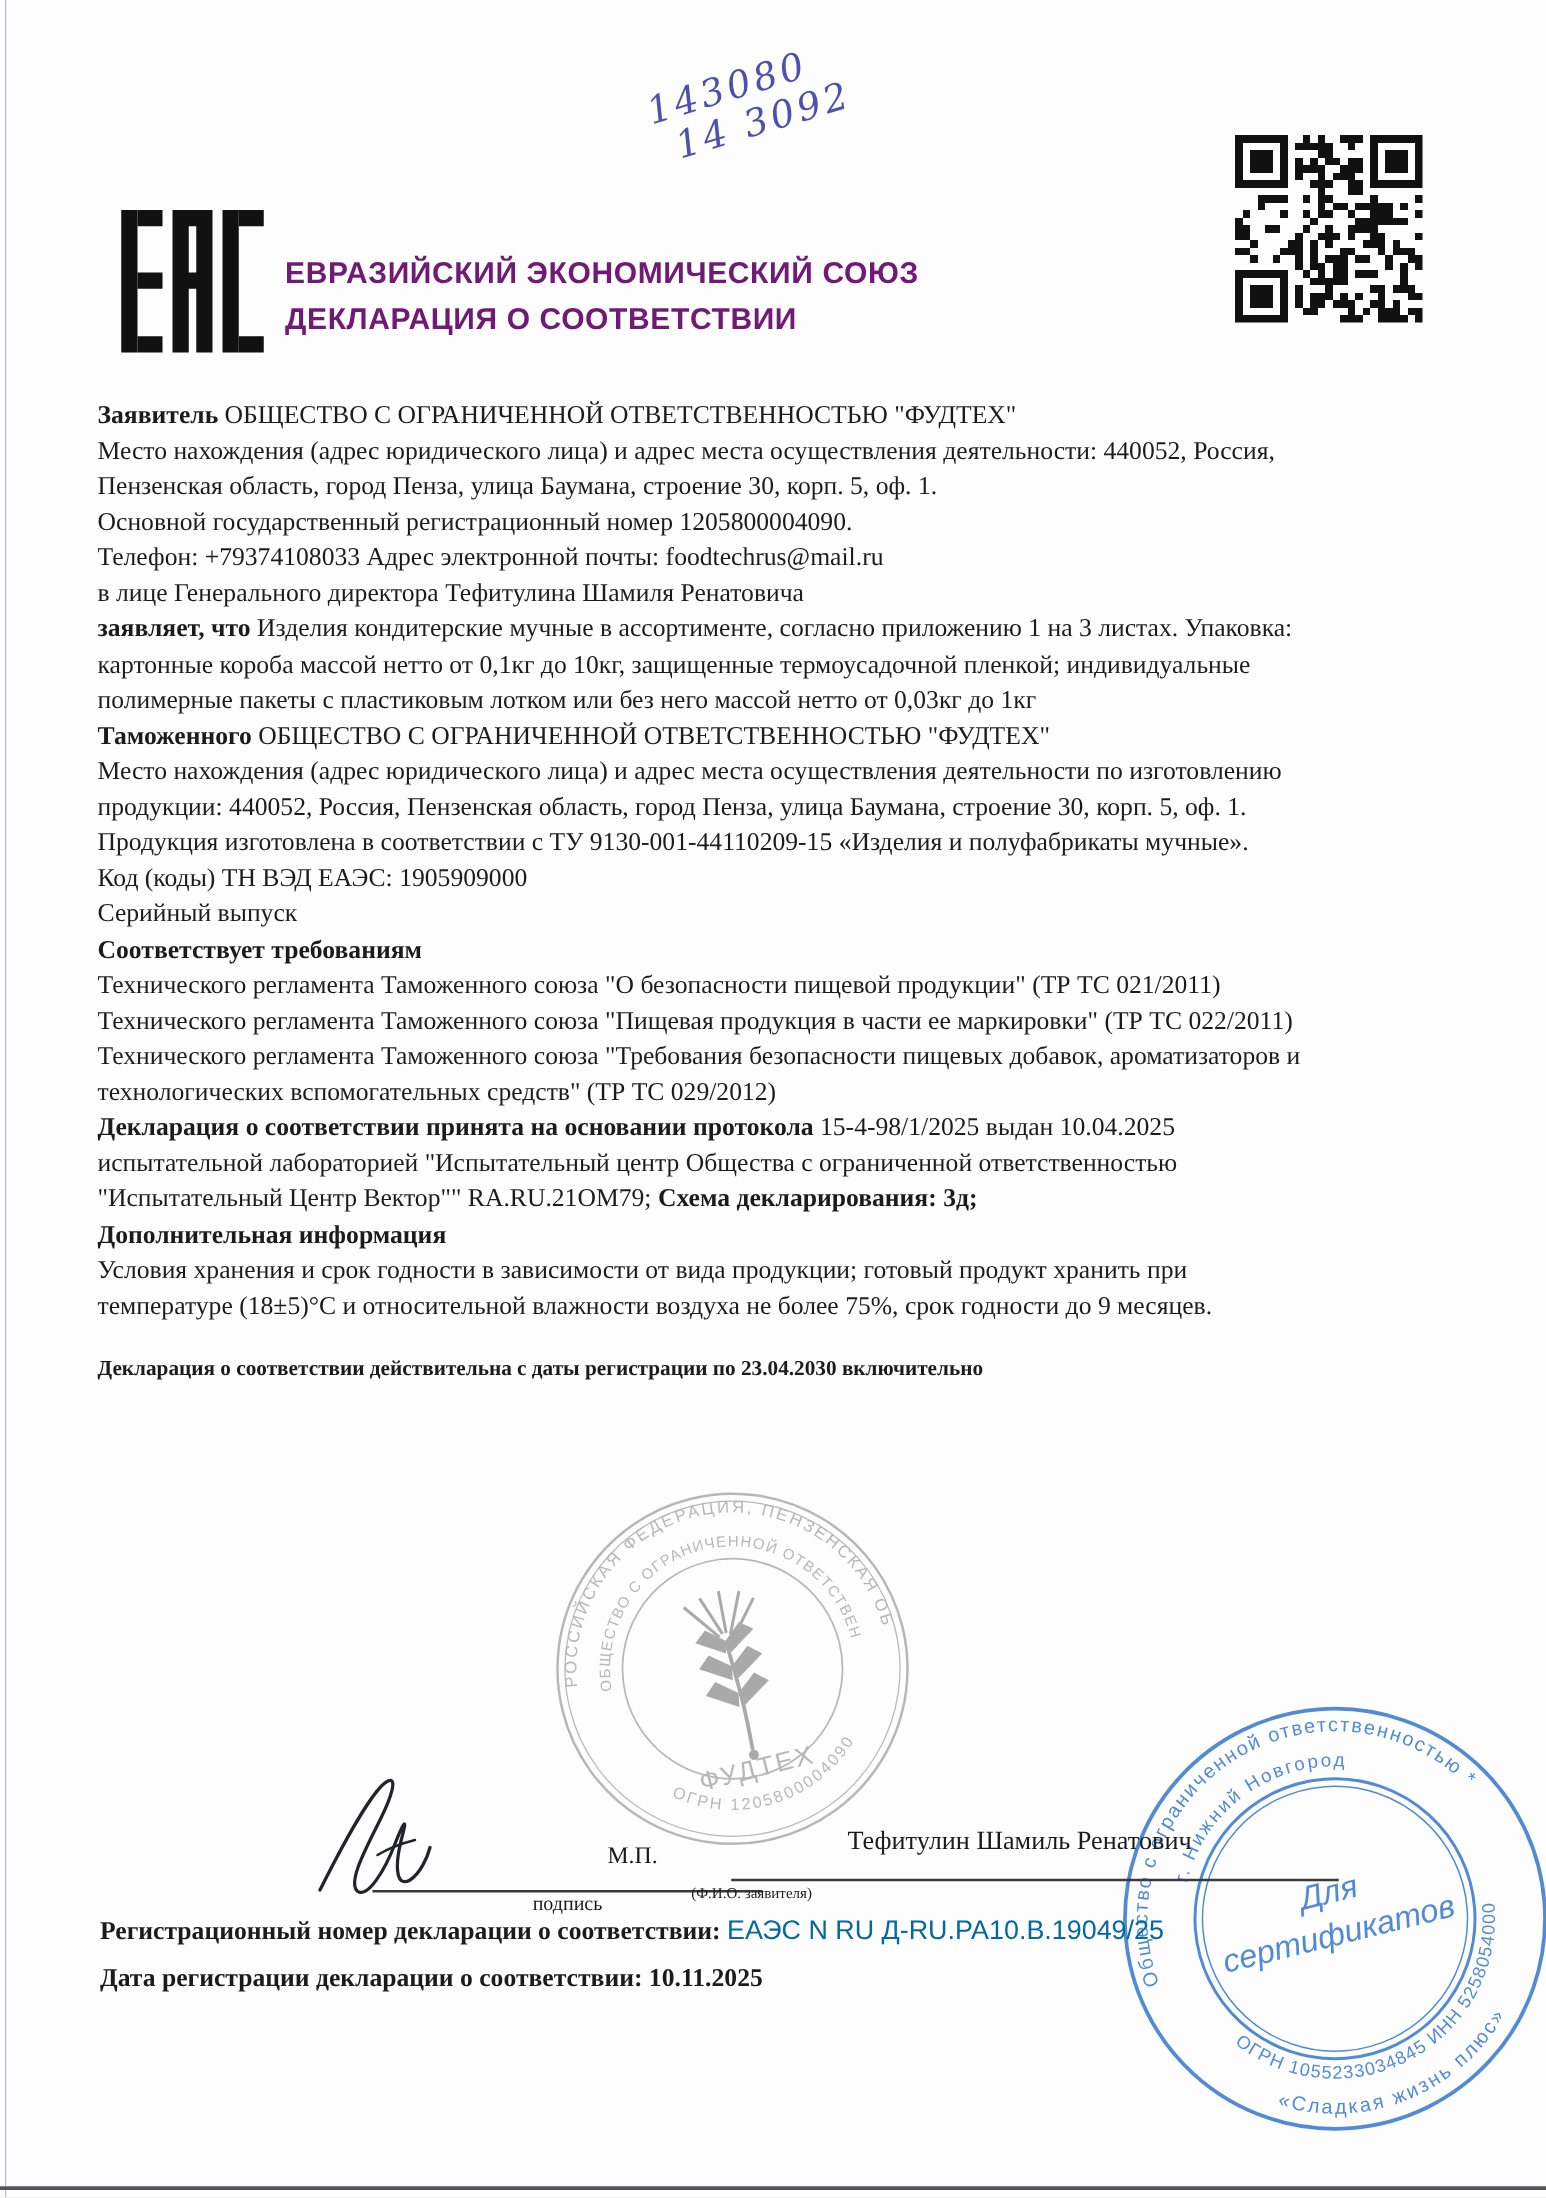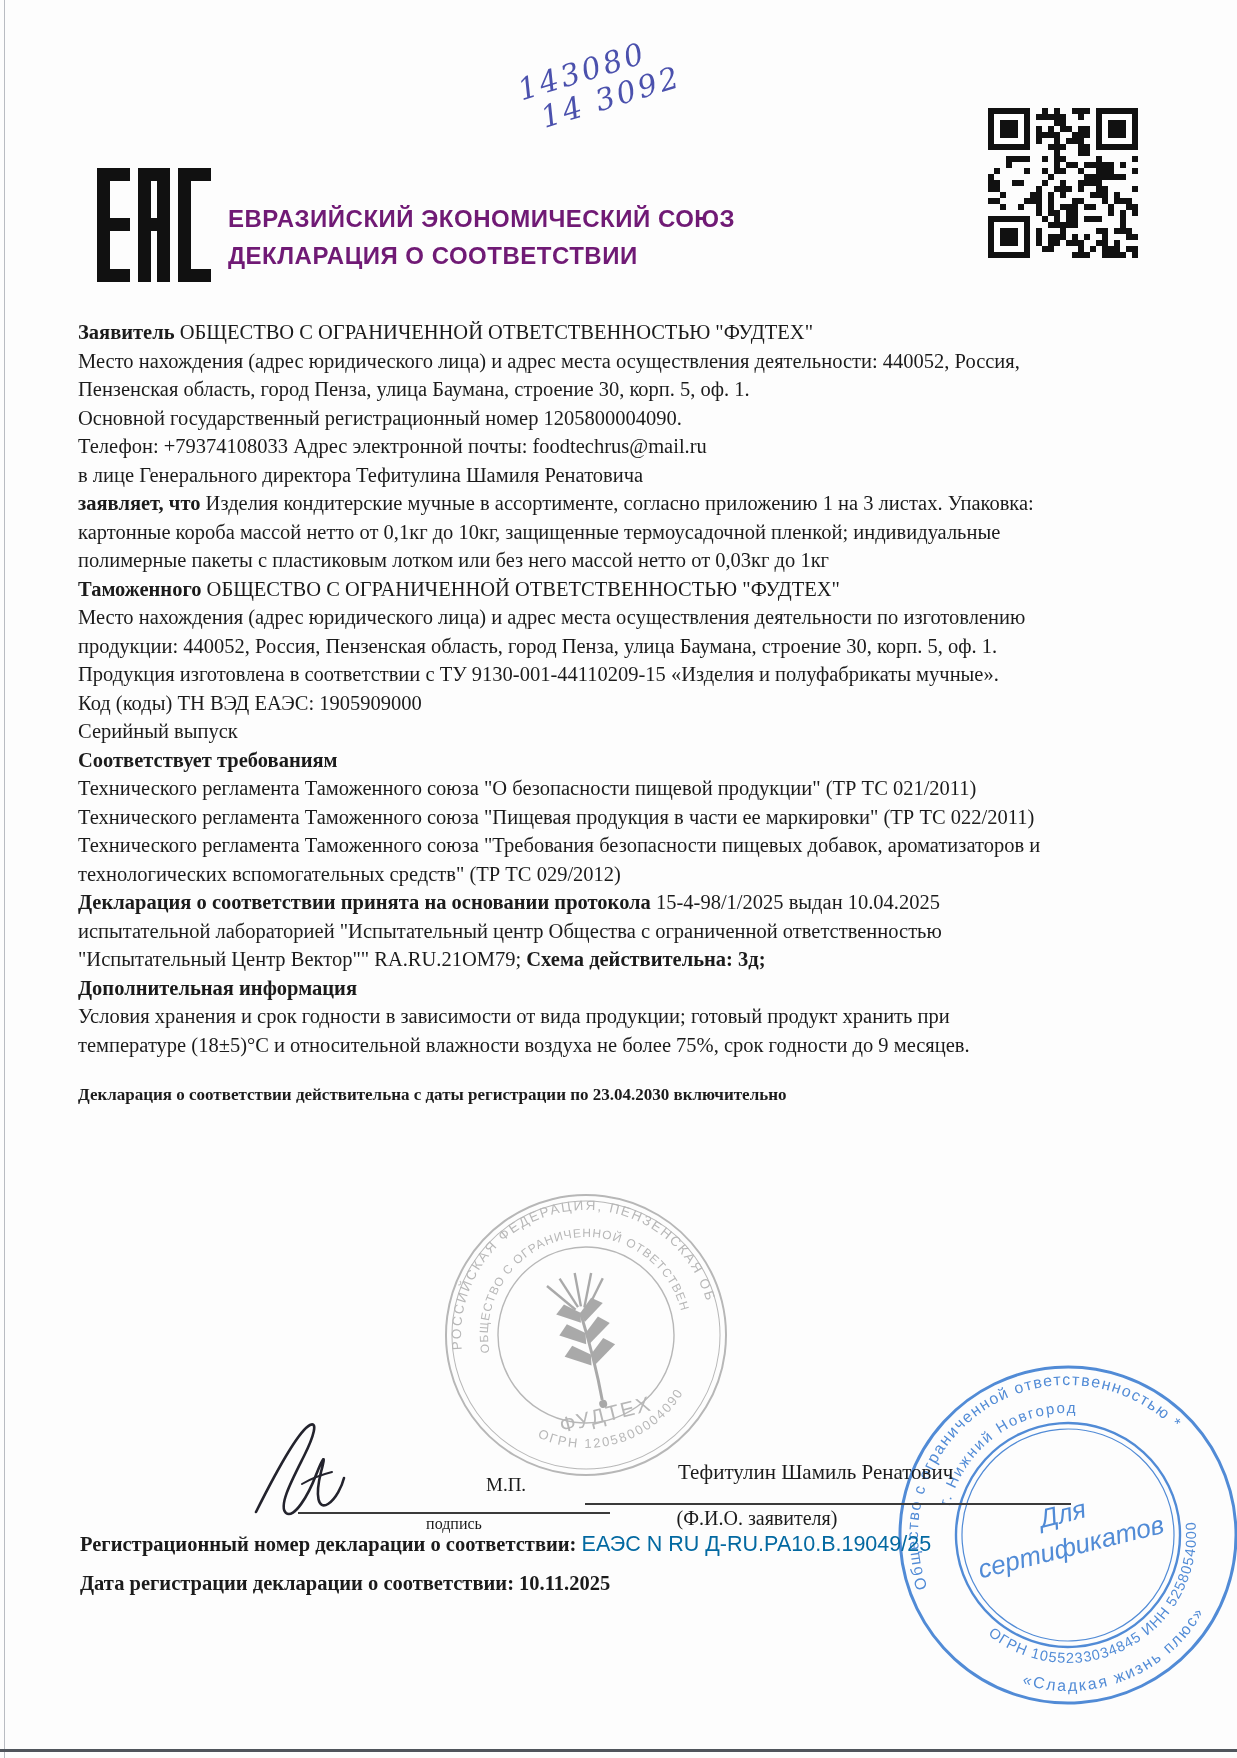--- a/index.html
+++ b/index.html
@@ -25,21 +25,21 @@
   .body-text .line{white-space:nowrap;font-size:20.5px;line-height:28.5px;height:28.5px;}
   .body-text .b{font-weight:bold;}
   .validity{position:absolute;left:78px;top:1085px;font-size:17px;font-weight:bold;white-space:nowrap;}
 
   
   .sig-line1{position:absolute;left:298px;top:1512px;width:312px;border-top:2px solid #3a3a3a;}
   .sig-caption{position:absolute;left:300px;top:1515px;width:308px;text-align:center;font-size:16px;}
   .mp{position:absolute;left:486px;top:1474px;font-size:19px;}
   .fio-name{position:absolute;left:678px;top:1460px;font-size:21px;white-space:nowrap;}
   .sig-line2{position:absolute;left:585px;top:1503px;width:486px;border-top:2px solid #3a3a3a;}
-  .fio-caption{position:absolute;left:587px;top:1507px;width:340px;text-align:center;font-size:20px;}
+  .fio-caption{position:absolute;left:553px;top:1507px;width:340px;text-align:left;font-size:12px;}
   .regnum{position:absolute;left:80px;top:1532px;font-size:20.5px;white-space:nowrap;}
   .regnum .lbl,.regdate .lbl{font-weight:bold;}
   .regnum .val{font-family:"Liberation Sans",sans-serif;font-size:21.5px;color:#0369a1;}
   .regdate{position:absolute;left:80px;top:1572px;font-size:20.5px;white-space:nowrap;}
   .regdate .val{font-weight:bold;}
 
   .sig-scribble{position:absolute;left:252px;top:1420px;}
   .stamp-black{position:absolute;left:428px;top:1172px;opacity:.62;}
   .stamp-blue{position:absolute;left:878px;top:1340px;opacity:.9;}
 </style>
@@ -301,21 +301,21 @@
       <div class="line"><span>Продукция изготовлена в соответствии с ТУ 9130-001-44110209-15 «Изделия и полуфабрикаты мучные».</span></div>
       <div class="line"><span>Код (коды) ТН ВЭД ЕАЭС: 1905909000</span></div>
       <div class="line"><span>Серийный выпуск</span></div>
       <div class="line"><span class="b">Соответствует требованиям</span></div>
       <div class="line"><span>Технического регламента Таможенного союза "О безопасности пищевой продукции" (ТР ТС 021/2011)</span></div>
       <div class="line"><span>Технического регламента Таможенного союза "Пищевая продукция в части ее маркировки" (ТР ТС 022/2011)</span></div>
       <div class="line"><span>Технического регламента Таможенного союза "Требования безопасности пищевых добавок, ароматизаторов и</span></div>
       <div class="line"><span>технологических вспомогательных средств" (ТР ТС 029/2012)</span></div>
       <div class="line"><span class="b">Декларация о соответствии принята на основании протокола </span><span>15-4-98/1/2025 выдан 10.04.2025</span></div>
       <div class="line"><span>испытательной лабораторией "Испытательный центр Общества с ограниченной ответственностью</span></div>
-      <div class="line"><span>"Испытательный Центр Вектор"" RA.RU.21ОМ79; </span><span class="b">Схема действительна: 3д;</span></div>
+      <div class="line"><span>"Испытательный Центр Вектор"" RA.RU.21ОМ79; </span><span class="b">Схема декларирования: 3д;</span></div>
       <div class="line"><span class="b">Дополнительная информация</span></div>
       <div class="line"><span>Условия хранения и срок годности в зависимости от вида продукции; готовый продукт хранить при</span></div>
       <div class="line"><span>температуре (18±5)°С и относительной влажности воздуха не более 75%, срок годности до 9 месяцев.</span></div>
     </div>
 
   <div class="validity">Декларация о соответствии действительна с даты регистрации по 23.04.2030 включительно</div>
 
   <svg class="sig-scribble" width="120" height="100" viewBox="0 0 120 100">
     <path d="M4,92 C26,48 48,10 58,5 C66,1 62,16 52,36 C40,60 26,86 34,93 C42,99 56,76 64,55 C70,40 75,30 69,52 C63,76 66,90 76,84 C84,79 90,66 92,58" fill="none" stroke="#23232d" stroke-width="2.6" stroke-linecap="round"></path>
     <path d="M50,64 C60,58 72,54 80,52" fill="none" stroke="#23232d" stroke-width="2" stroke-linecap="round"></path>

